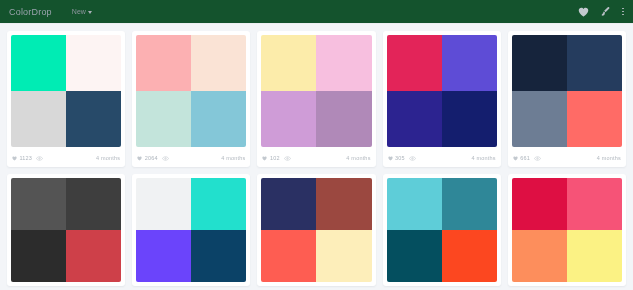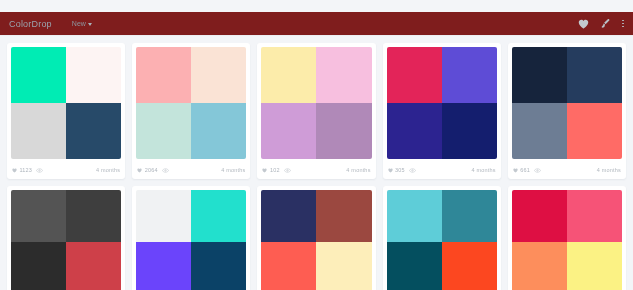--- a/index.html
+++ b/index.html
@@ -4,26 +4,25 @@
 <style>
   html,body{margin:0;padding:0;}
   body{
     width:633px;height:290px;overflow:hidden;
     background:#f3f5f8;
     font-family:"Liberation Sans",sans-serif;
     -webkit-font-smoothing:antialiased;
   }
   
   .header{
-    height:24px;background:#7f1d1d;
+    height:24px;background:#14532d;
     display:flex;align-items:center;
     padding:0 9px 0 9px;
     box-sizing:border-box;
     border-bottom:1px solid #eceef1;
-    margin-top:12px;
   }
   .logo{
     font-size:9px;color:#9aa3ad;letter-spacing:.2px;
     font-family:"Liberation Sans",sans-serif;
   }
   .nav{display:flex;align-items:center;margin-left:20px;}
   .nav-item{
     font-size:7px;color:#8d959e;display:flex;align-items:center;gap:2px;
     cursor:pointer;
   }

